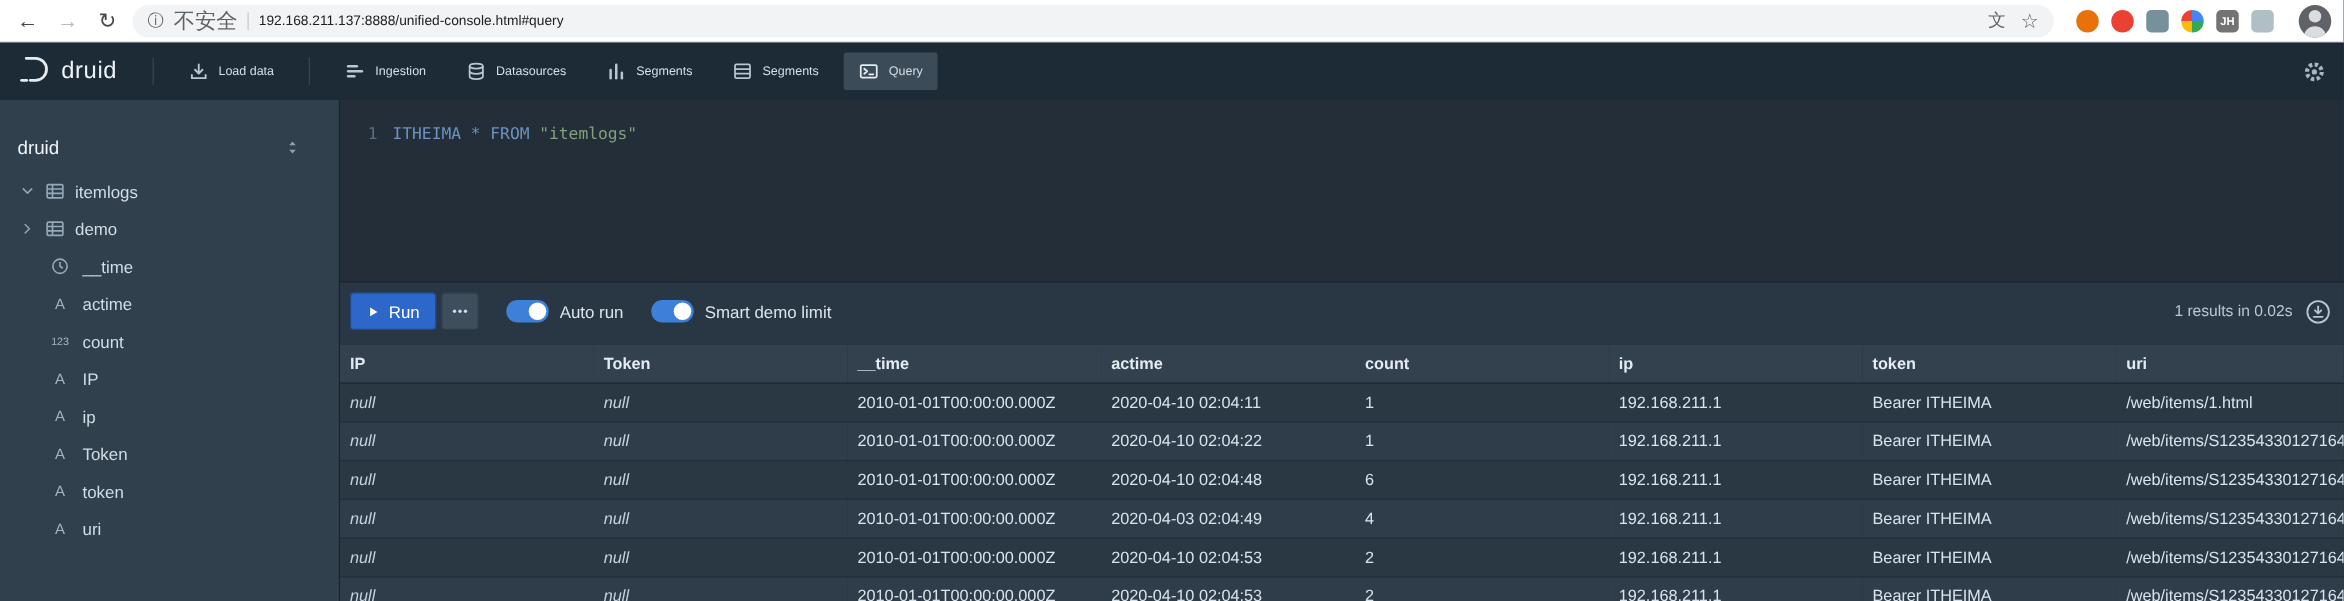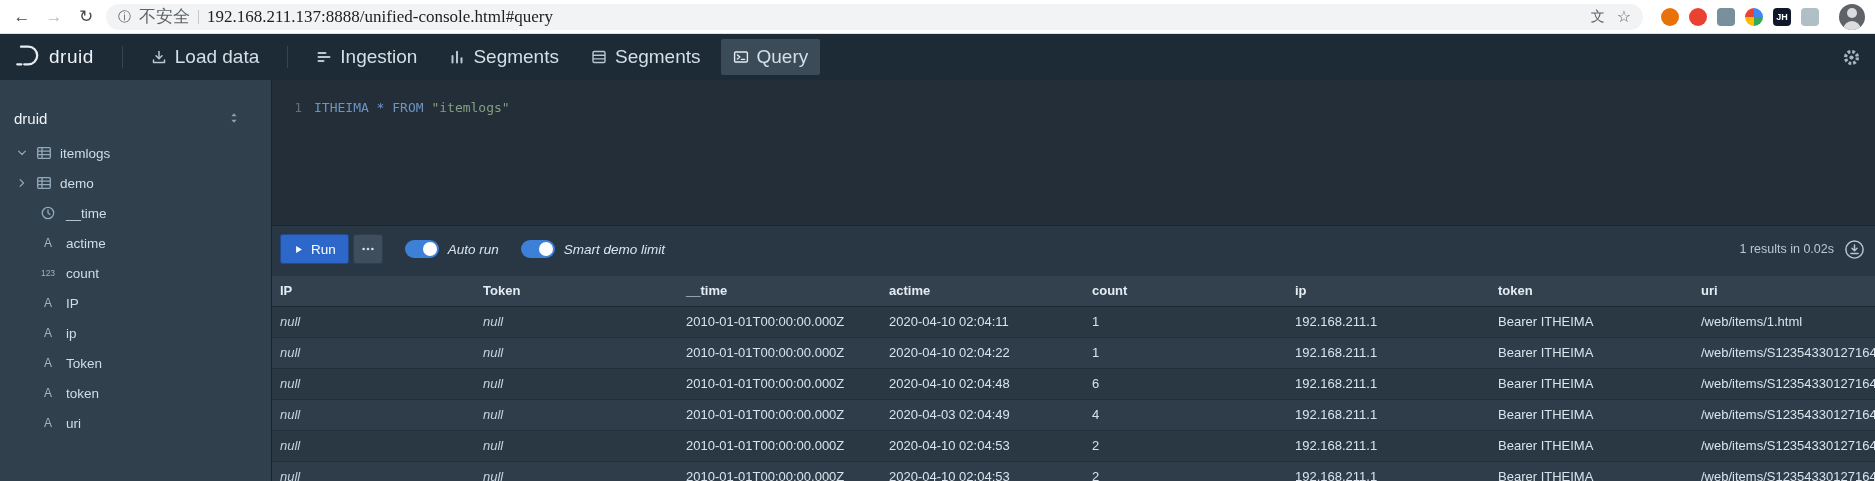--- a/index.html
+++ b/index.html
@@ -10,21 +10,21 @@
   
   .browser-bar { height:34px; background:#ffffff; border-bottom:1px solid #dcdfe3;
                  display:flex; align-items:center; padding:0 10px; gap:8px; color:#5f6368; }
   .nav-btn { width:24px; text-align:center; font-size:17px; color:#45494d; cursor:pointer; }
   .nav-btn.disabled { color:#b8bcc0; }
   .omnibox { flex:1; height:26px; background:#f1f3f4; border-radius:13px;
              display:flex; align-items:center; padding:0 12px; gap:8px; min-width:0; }
   .info-icon { font-size:13px; color:#5f6368; }
   .sec-label { font-size:17px; color:#5f6368; white-space:nowrap; }
   .omni-div { width:1px; height:14px; background:#c6c9cc; }
-  .url-text { font-size:17px; color:#202124; white-space:nowrap; overflow:hidden;font-family:Liberation Serif, serif; }
+  .url-text { font-size:11px; color:#202124; white-space:nowrap; overflow:hidden; }
   .omni-right { margin-left:auto; display:flex; align-items:center; gap:12px; }
   .omni-ic { font-size:14px; color:#5f6368; }
   .omni-ic.star { font-size:16px; }
   .ext-area { display:flex; align-items:center; }
   .ext { width:18px; height:18px; display:inline-flex; align-items:center; justify-content:center;
          font-size:9px; font-weight:bold; margin-left:10px; }
   .ext.circle { border-radius:50%; }
   .ext.square { border-radius:4px; }
   .ext.pinwheel { background:conic-gradient(#4285f4 0 25%, #34a853 25% 50%, #fbbc05 50% 75%, #ea4335 75% 100%); }
   .avatar { width:26px; height:26px; border-radius:50%; background:#5f6368; margin-left:12px;
@@ -34,21 +34,21 @@
   .avatar::after { content:""; position:absolute; bottom:-3px; left:4px; width:18px; height:12px;
                    border-radius:9px 9px 0 0; background:#dadce0; }
 
   
   .druid-nav { height:46px; background:#1d2b36; display:flex; align-items:center;
                padding:0 14px; color:#d5dfe7; }
   .brand { display:flex; align-items:center; gap:9px; margin-right:16px; cursor:pointer; }
   .brand-text { font-size:19px; color:#eef3f7; letter-spacing:.5px; }
   .nav-divider { width:1px; height:22px; background:#36454f; margin:0 12px; }
   .nav-item { display:flex; align-items:center; gap:8px; padding:7px 12px; margin:0 4px;
-              border-radius:2px; font-size:19px; color:#d5dfe7; cursor:pointer; white-space:nowrap; }
+              border-radius:2px; font-size:10px; color:#d5dfe7; cursor:pointer; white-space:nowrap; }
   .nav-item.active { background:rgba(141,158,171,.28); }
   .nav-icon { display:inline-flex; color:#b9c7d1; }
   .nav-item.active .nav-icon { color:#e4ecf2; }
   .gear { margin-left:auto; display:inline-flex; cursor:pointer; }
 
   
   .app-body { display:flex; height:401px; }
   .sidebar { width:272px; flex:0 0 272px; background:#30404d; border-right:1px solid #1b242c;
              padding-top:24px; overflow:hidden; }
   .sidebar-header { display:flex; align-items:center; justify-content:space-between;
@@ -77,21 +77,21 @@
 
   
   .toolbar { height:46px; display:flex; align-items:center; padding:0 8px; background:#293643; }
   .run-btn { display:flex; align-items:center; gap:7px; height:30px; padding:0 13px;
              background:#2d67c9; color:#ffffff; border:none; border-radius:3px;
              font-size:13.5px; font-family:inherit; cursor:pointer;
              box-shadow:inset 0 0 0 1px rgba(16,22,26,.35); }
   .more-btn { width:30px; height:30px; margin-left:4px; background:#3f4e5c; border:none;
               border-radius:3px; color:#d3dde4; display:flex; align-items:center;
               justify-content:center; cursor:pointer; box-shadow:inset 0 0 0 1px rgba(16,22,26,.3); }
-  .switch-group { display:flex; align-items:center; gap:9px; margin-left:22px; cursor:pointer;font-style:italic; }
+  .switch-group { display:flex; align-items:center; gap:9px; margin-left:22px; cursor:pointer; }
   .switch { position:relative; width:34px; height:18px; border-radius:9px; background:#3d80d8; }
   .knob { position:absolute; top:2px; right:2px; width:14px; height:14px; border-radius:50%;
           background:#ffffff; }
   .switch-label { font-size:13.5px; color:#dce5ec; white-space:nowrap; }
   .results-info { margin-left:auto; font-size:12.5px; color:#bac7d2; white-space:nowrap; }
   .dl-icon { display:inline-flex; margin-left:10px; margin-right:2px; color:#b9c6d1; cursor:pointer; }
 
   
   .results { margin-top:4px; flex:1; min-height:0; overflow:hidden; }
   table { border-collapse:collapse; table-layout:fixed; width:1720px; }
@@ -120,21 +120,21 @@
       <span class="omni-right">
         <span class="omni-ic">文</span>
         <span class="omni-ic star">☆</span>
       </span>
     </div>
     <div class="ext-area">
         <span class="ext circle" style="background: rgb(232, 113, 10);"></span>
         <span class="ext circle" style="background: rgb(233, 66, 53);"></span>
         <span class="ext square" style="background: rgb(120, 144, 156);"></span>
         <span class="ext circle pinwheel"></span>
-        <span class="ext square" style="background: #0f172a; color: rgb(255, 255, 255);">JH</span>
+        <span class="ext square" style="background: #737373; color: rgb(255, 255, 255);">JH</span>
         <span class="ext square" style="background: rgb(176, 190, 197);"></span>
       </div>
     <div class="avatar"></div>
   </div>
 
   <div class="druid-nav">
     <div class="brand">
       <span class="logo">
         <svg width="26" height="26" viewBox="0 0 28 28">
             <path d="M7.5 5h8a9.5 9.5 0 0 1 0 19h-4.5" fill="none" stroke="#e4ebf1" stroke-width="2.4" stroke-linecap="round"></path>
@@ -161,20 +161,32 @@
       <span class="nav-icon">
         <svg width="16" height="16" viewBox="0 0 16 16">
             <g stroke="currentColor" stroke-width="2" stroke-linecap="round">
               <path d="M2.5 4h7"></path>
               <path d="M2.5 8h11"></path>
               <path d="M2.5 12h5"></path>
             </g>
           </svg>
       </span>
       <span>Ingestion</span>
+    </div>
+    <div class="nav-item">
+      <span class="nav-icon">
+        <svg width="16" height="16" viewBox="0 0 16 16">
+            <g fill="none" stroke="currentColor" stroke-width="1.4">
+              <ellipse cx="8" cy="3.8" rx="5.3" ry="2"></ellipse>
+              <path d="M2.7 3.8v8.4c0 1.1 2.4 2 5.3 2s5.3-.9 5.3-2V3.8"></path>
+              <path d="M2.7 8c0 1.1 2.4 2 5.3 2s5.3-.9 5.3-2"></path>
+            </g>
+          </svg>
+      </span>
+      <span>Datasources</span>
     </div>
     <div class="nav-item">
       <span class="nav-icon">
         <svg width="16" height="16" viewBox="0 0 16 16">
             <g stroke="currentColor" stroke-width="2" stroke-linecap="round">
               <path d="M3.5 13.5V7"></path>
               <path d="M8 13.5V2.8"></path>
               <path d="M12.5 13.5V9.2"></path>
             </g>
           </svg>

